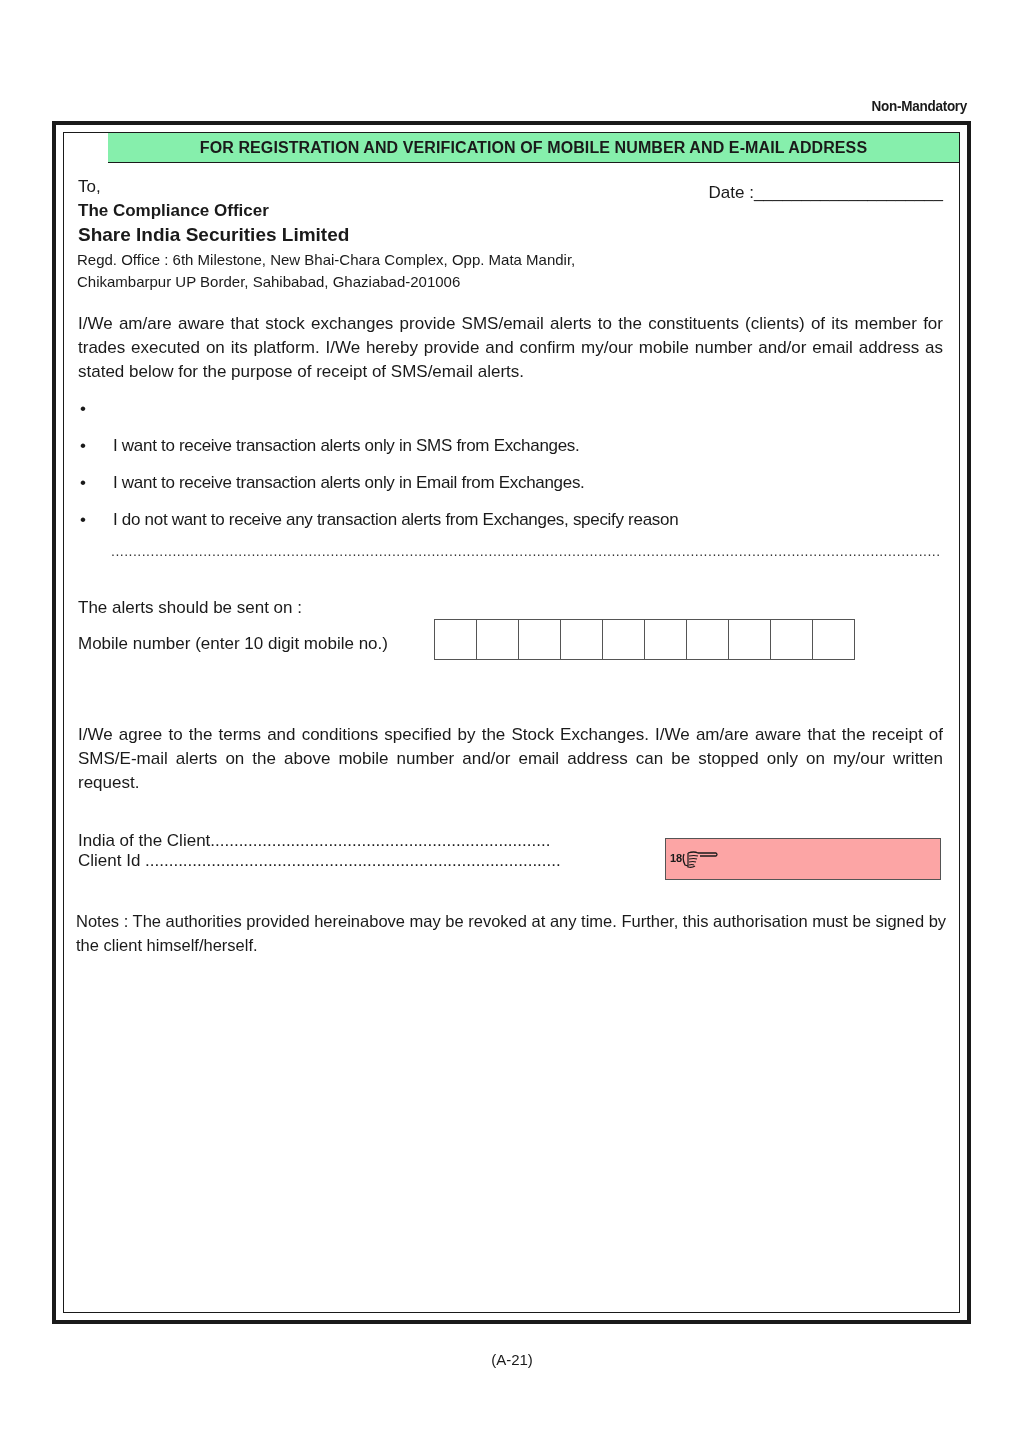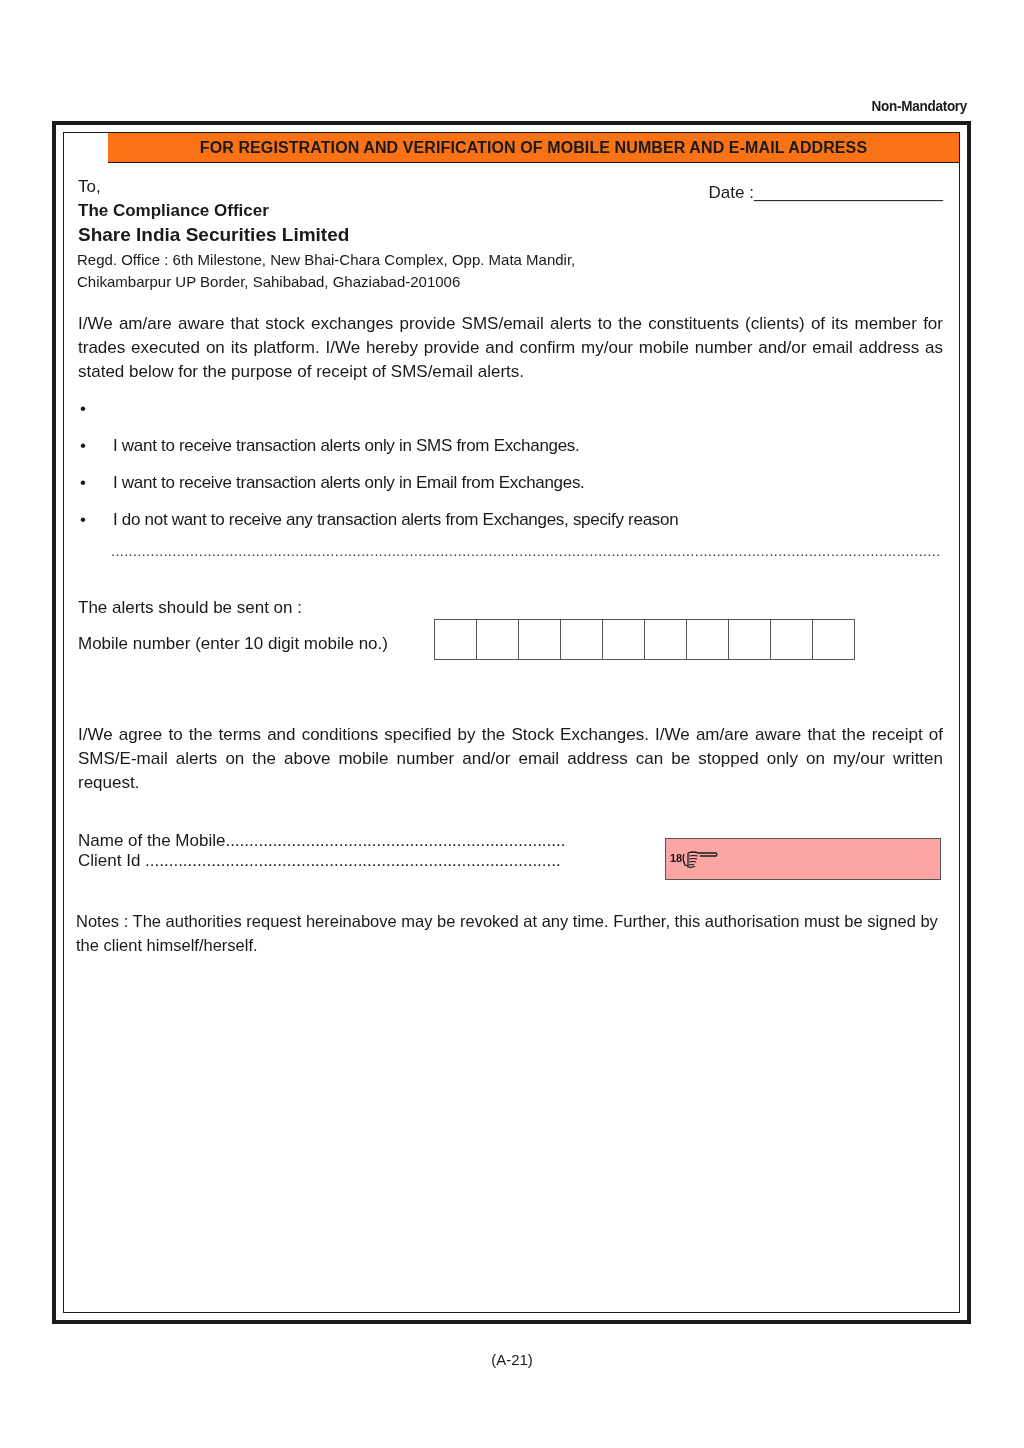--- a/index.html
+++ b/index.html
@@ -1,20 +1,20 @@
 <!DOCTYPE html>
 <html><head>
 <meta charset="utf-8">
 <style>
   html, body { margin: 0; padding: 0; background: #ffffff; }
   body { width: 1024px; height: 1448px; position: relative; font-family: "Liberation Sans", sans-serif; color: #1a1a1a; overflow: hidden; }
   .nonmand { position: absolute; top: 97px; right: 57px; font-size: 15px; font-weight: bold; letter-spacing: -0.3px; transform: scaleX(0.9); transform-origin: right center; }
   .outer { position: absolute; left: 52px; top: 121px; width: 911px; height: 1195px; border: 4px solid #1a1a1a; }
   .inner { position: absolute; left: 7px; top: 7px; right: 7px; bottom: 7px; border: 1.5px solid #1a1a1a; }
-  .header-band { position: absolute; left: 0; right: 0; top: 0; height: 29px; background: #f97316; border-bottom: 1.5px solid #1a1a1a; display: flex; align-items: center; justify-content: center; margin-left: 44px; }
+  .header-band { position: absolute; left: 0; right: 0; top: 0; height: 29px; background: #86efac; border-bottom: 1.5px solid #1a1a1a; display: flex; align-items: center; justify-content: center; margin-left: 44px; }
   .header-band span { font-size: 16px; font-weight: bold; letter-spacing: 0.1px; }
   .abs { position: absolute; }
   .t17 { font-size: 17px; }
   .to { left: 14px; top: 44px; }
   .date { right: 16px; top: 50px; font-size: 17px; }
   .officer { left: 14px; top: 68px; font-size: 17px; font-weight: bold; }
   .company { left: 14px; top: 91px; font-size: 19px; font-weight: bold; }
   .addr1 { left: 13px; top: 118px; font-size: 15px; }
   .addr2 { left: 13px; top: 140px; font-size: 15px; }
   .para { left: 14px; right: 16px; font-size: 17px; line-height: 24px; text-align: justify; }
@@ -90,31 +90,31 @@
       <div class="digit-box"></div>
       <div class="digit-box"></div>
       <div class="digit-box"></div>
       <div class="digit-box"></div>
       <div class="digit-box"></div>
     </div>
 
 
     <div class="abs para para2">I/We agree to the terms and conditions specified by the Stock Exchanges. I/We am/are aware that the receipt of SMS/E-mail alerts on the above mobile number and/or email address can be stopped only on my/our written request.</div>
 
-    <div class="abs t17 client-name">Name of the Mobile........................................................................</div>
+    <div class="abs t17 client-name">India of the Client........................................................................</div>
     <div class="abs t17 client-id">Client Id ........................................................................................</div>
 
     <div class="abs sign-box">
       <span class="num">18</span>
       <svg width="38" height="20" viewBox="0 0 38 20">
         <path d="M2 5 Q0 10 3 16 L6 17" fill="none" stroke="#1a1a1a" stroke-width="1.3"></path>
         <path d="M6 4 Q12 2 16 4 L34 4 Q36 5.5 34 7 L18 7" fill="none" stroke="#1a1a1a" stroke-width="1.3"></path>
         <path d="M7 7 Q12 6 16 7 M7 10 Q12 9 15 10 M7 13 Q11 12 14 13 M7 16 Q10 15 12 16" fill="none" stroke="#1a1a1a" stroke-width="1.2"></path>
         <path d="M6 4 L6 18 Q10 19 13 17" fill="none" stroke="#1a1a1a" stroke-width="1.2"></path>
       </svg>
     </div>
 
-    <div class="abs notes">Notes : The authorities request hereinabove may be revoked at any time. Further, this authorisation must be signed by the client himself/herself.</div>
+    <div class="abs notes">Notes : The authorities provided hereinabove may be revoked at any time. Further, this authorisation must be signed by the client himself/herself.</div>
 
   </div>
 </div>
 
 <div class="footer">(A-21)</div>
 
 </body></html>

